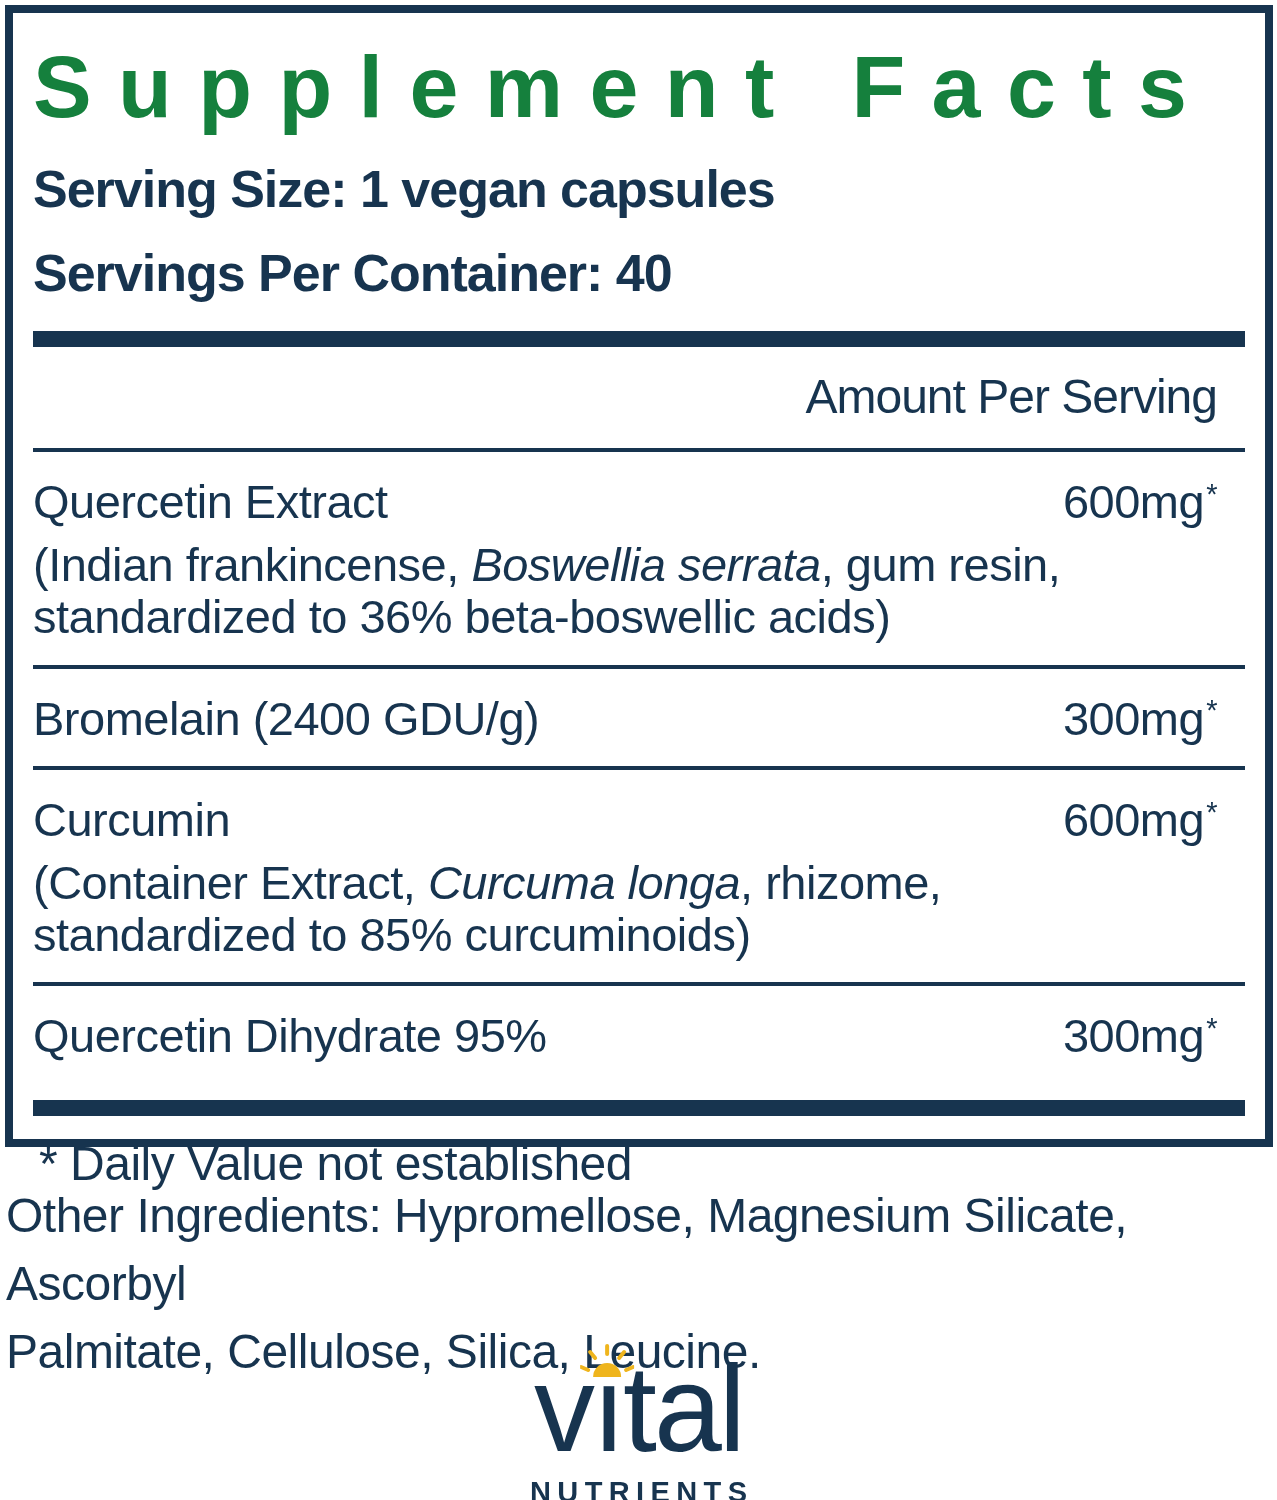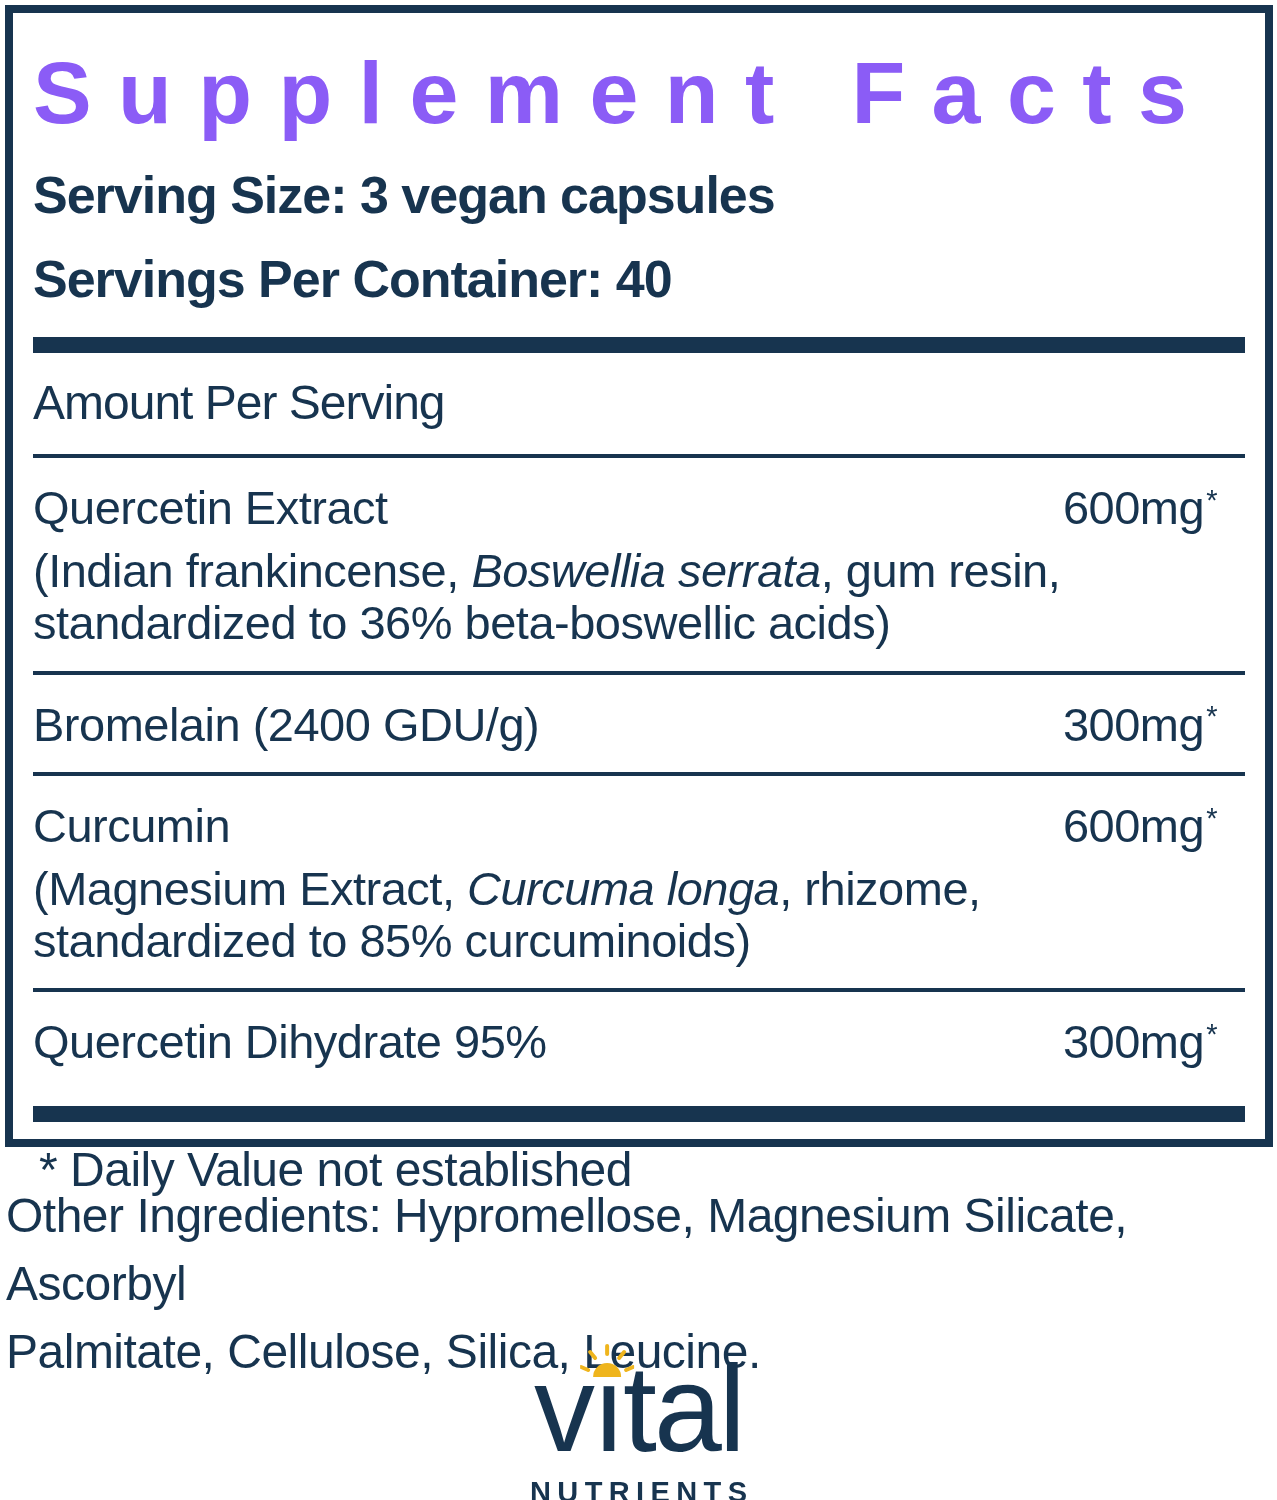--- a/index.html
+++ b/index.html
@@ -22,41 +22,42 @@
     left: 5px;
     top: 5px;
     width: 1268px;
     height: 1142px;
     box-sizing: border-box;
     border: 8px solid #17344f;
     padding: 24px 20px 0 20px;
     background: #ffffff;
   }
   .panel-title {
-    margin: 12px 0 0 0;
+    margin: 6px 0 0 0;
     font-size: 88px;
     font-weight: bold;
     letter-spacing: 0.30em;
     line-height: 1;
     white-space: nowrap;
-    color: #8b5cf6;
+    color: #15803d;
   }
   .serving-block {
     margin-top: 16px;
     font-size: 52px;
     font-weight: bold;
     letter-spacing: -1px;
     line-height: 1.62;
   }
   .bar-thick {
     height: 16px;
     background: #17344f;
     margin-top: 16px;
   }
   .amount-header {
+    text-align: right;
     font-size: 48px;
     letter-spacing: -1px;
     padding: 22px 28px 24px 0;
   }
   .line-thin {
     height: 4px;
     background: #17344f;
   }
   .row {
     padding: 24px 0 22px 0;
@@ -141,21 +142,21 @@
     white-space: nowrap;
   }
 </style>
 </head>
 <body>
 
 <div class="label-box">
   <h1 class="panel-title">Supplement Facts</h1>
 
   <div class="serving-block">
-    <div>Serving Size: 3 vegan capsules</div>
+    <div>Serving Size: 1 vegan capsules</div>
     <div>Servings Per Container: 40</div>
   </div>
 
   <div class="bar-thick"></div>
 
   <div class="amount-header">Amount Per Serving</div>
 
   <div class="line-thin"></div>
 
   <div>
@@ -177,21 +178,21 @@
     </div>
 
   </div>
 <div class="line-thin"></div>
   <div class="row">
     <div class="row-main">
       <span class="row-name">Curcumin</span>
       <span class="row-amount">600mg<span class="sup-star">*</span></span>
     </div>
     <div class="row-details">
-          <div><span>(Magnesium Extract, </span><em>Curcuma longa</em><span>, rhizome,</span></div>
+          <div><span>(Container Extract, </span><em>Curcuma longa</em><span>, rhizome,</span></div>
           <div><span>standardized to 85% curcuminoids)</span></div>
         </div>
   </div>
 <div class="line-thin"></div>
   <div class="row">
     <div class="row-main">
       <span class="row-name">Quercetin Dihydrate 95%</span>
       <span class="row-amount">300mg<span class="sup-star">*</span></span>
     </div>
 

